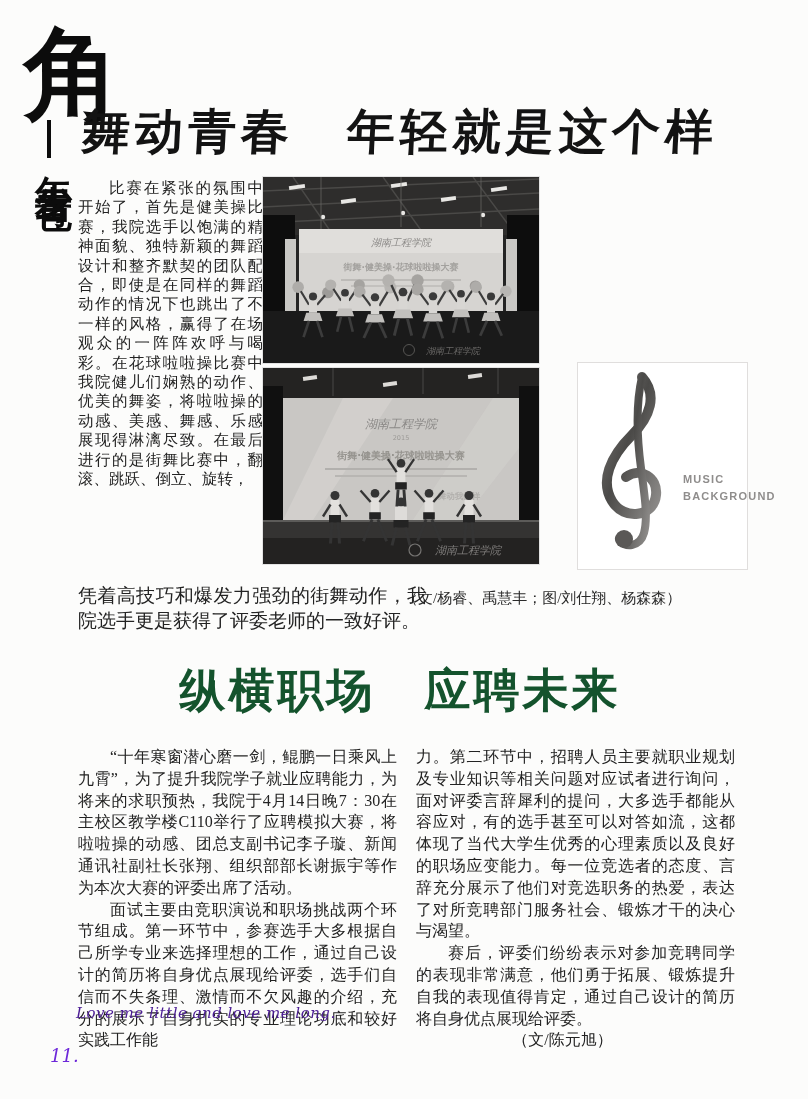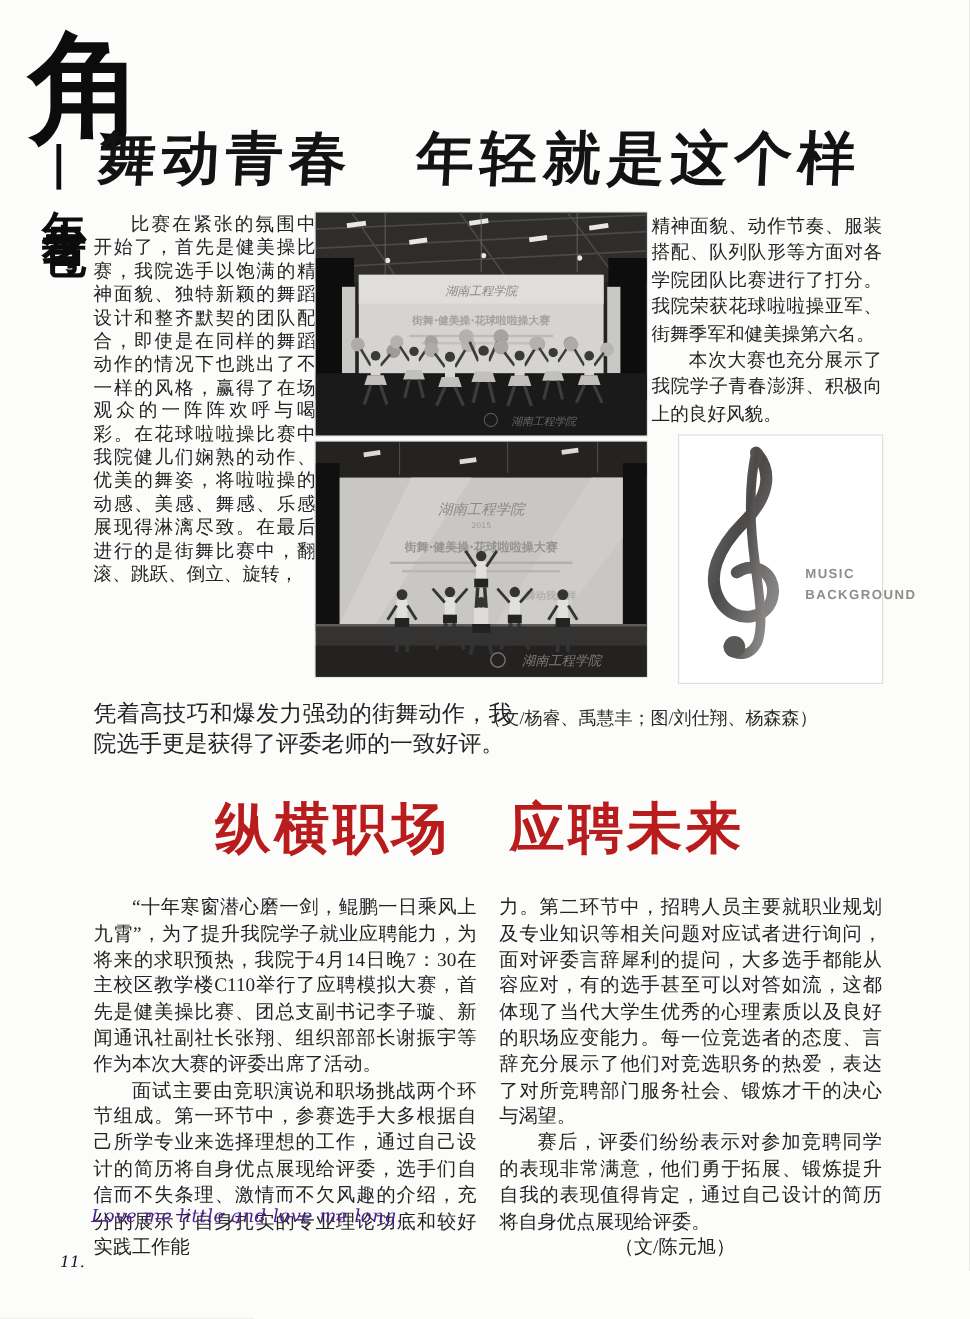--- a/index.html
+++ b/index.html
@@ -33,51 +33,51 @@
   .col p.cont{text-indent:0;}
   .a1-left {position:absolute;left:78px;top:178px;width:185px;font-size:15.5px;line-height:19.4px;}
   .a1-right{position:absolute;left:543px;top:178px;width:192px;font-size:15.5px;line-height:22.4px;}
   .a1-bottom{position:absolute;left:78px;top:584px;width:348px;font-size:19px;line-height:24.6px;}
   .byline1{position:absolute;left:403px;top:589px;width:324px;font-size:15px;color:#2a2a2a;}
   .photo{position:absolute;left:263px;box-shadow:0 0 0 1px #e3e3e3;}
   .photo1{top:177px;}
   .photo2{top:368px;}
   
   .music-box{
-    position:absolute;left:565px;top:362px;width:171px;height:208px;
+    position:absolute;left:577px;top:362px;width:171px;height:208px;
     background:#ffffff;border:1px solid #e0dedd;box-sizing:border-box;
   }
   .music-label{
     position:absolute;left:105px;top:108px;
     font-family:"Liberation Sans",sans-serif;font-size:11px;font-weight:bold;
     letter-spacing:1.2px;color:#8f8d8c;line-height:17px;
   }
   
   .title2{
     position:absolute;left:80px;top:660px;width:640px;text-align:center;
     font-family:"Liberation Sans","DejaVu Sans",sans-serif;font-weight:700;
-    font-size:46px;letter-spacing:3px;color:#b91c1c;
+    font-size:46px;letter-spacing:3px;color:#14532d;
   }
   .a2-left {position:absolute;left:78px;top:746px;width:319px;font-size:16px;line-height:21.8px;}
   .a2-right{position:absolute;left:416px;top:746px;width:319px;font-size:16px;line-height:21.8px;}
   .byline2{text-indent:0 !important;text-align:center;padding-right:26px;}
   
   .footer-en{
     position:absolute;left:76px;top:1004px;
     font-family:"DejaVu Serif",serif;font-style:italic;font-size:15px;
     letter-spacing:.5px;color:#4c1d95;
   }
   .footer-zh{
     position:absolute;left:64px;top:1025px;
     font-family:"DejaVu Serif",serif;font-weight:700;font-style:italic;
     font-size:15px;letter-spacing:3px;color:#1d1d1d;
   }
   .page-num{
     position:absolute;left:50px;top:1045px;
-    font-family:"DejaVu Serif",serif;font-style:italic;font-size:13px;color:#0f172a;
+    font-family:"DejaVu Serif",serif;font-style:italic;font-size:18px;color:#6d28d9;
   }
 </style>
 </head>
 <body>
 
 <div class="page">
 
   <div class="big-char">角</div>
   <div class="vert-divider"></div>
   <div class="vert-text">年少青青色</div>
@@ -300,24 +300,20 @@
           <line x1="3" y1="-21" x2="8" y2="-13" stroke="#343434" stroke-width="1.6"></line>
         <line x1="-2" y1="-9" x2="-3" y2="5" stroke="#343434" stroke-width="2"></line>
           <line x1="2" y1="-9" x2="3" y2="5" stroke="#343434" stroke-width="2"></line>
       </g>
     </g>
 
     <circle cx="152" cy="182" r="6" fill="none" stroke="#8a8886" stroke-width="1.2" opacity="0.8"></circle>
     <text x="205" y="186" text-anchor="middle" font-family="DejaVu Serif, serif" font-style="italic" font-size="11" fill="#8f8d8b" opacity="0.85">湖南工程学院</text>
   </svg>
 
-  <div class="col a1-right">
-    <p class="cont">精神面貌、动作节奏、服装搭配、队列队形等方面对各学院团队比赛进行了打分。我院荣获花球啦啦操亚军、街舞季军和健美操第六名。</p>
-    <p>本次大赛也充分展示了我院学子青春澎湃、积极向上的良好风貌。</p>
-  </div>
 
   <div class="music-box">
     <svg width="169" height="206" viewBox="0 0 169 206" xmlns="http://www.w3.org/2000/svg">
       <defs>
         <linearGradient id="clefg" x1="0" y1="0" x2="1" y2="1">
           <stop offset="0" stop-color="#7a7876"></stop>
           <stop offset="0.45" stop-color="#4b4a48"></stop>
           <stop offset="1" stop-color="#8d8b89"></stop>
         </linearGradient>
       </defs>
@@ -335,21 +331,21 @@
 
   <div class="col a1-bottom">
     <p class="cont">凭着高技巧和爆发力强劲的街舞动作，我院选手更是获得了评委老师的一致好评。</p>
   </div>
 
   <div class="byline1">（文/杨睿、禹慧丰；图/刘仕翔、杨森森）</div>
 
   <div class="title2">纵横职场　应聘未来</div>
 
   <div class="col a2-left">
-    <p>“十年寒窗潜心磨一剑，鲲鹏一日乘风上九霄”，为了提升我院学子就业应聘能力，为将来的求职预热，我院于4月14日晚7：30在主校区教学楼C110举行了应聘模拟大赛，首先是健美操比赛、团总支副书记李子璇、新闻通讯社副社长张翔、组织部部长谢振宇等作为本次大赛的评委出席了活动。</p>
+    <p>“十年寒窗潜心磨一剑，鲲鹏一日乘风上九霄”，为了提升我院学子就业应聘能力，为将来的求职预热，我院于4月14日晚7：30在主校区教学楼C110举行了应聘模拟大赛，将啦啦操的动感、团总支副书记李子璇、新闻通讯社副社长张翔、组织部部长谢振宇等作为本次大赛的评委出席了活动。</p>
     <p>面试主要由竞职演说和职场挑战两个环节组成。第一环节中，参赛选手大多根据自己所学专业来选择理想的工作，通过自己设计的简历将自身优点展现给评委，选手们自信而不失条理、激情而不欠风趣的介绍，充分的展示了自身扎实的专业理论功底和较好实践工作能</p>
   </div>
 
   <div class="col a2-right">
     <p class="cont">力。第二环节中，招聘人员主要就职业规划及专业知识等相关问题对应试者进行询问，面对评委言辞犀利的提问，大多选手都能从容应对，有的选手甚至可以对答如流，这都体现了当代大学生优秀的心理素质以及良好的职场应变能力。每一位竞选者的态度、言辞充分展示了他们对竞选职务的热爱，表达了对所竞聘部门服务社会、锻炼才干的决心与渴望。</p>
     <p>赛后，评委们纷纷表示对参加竞聘同学的表现非常满意，他们勇于拓展、锻炼提升自我的表现值得肯定，通过自己设计的简历将自身优点展现给评委。</p>
     <p class="byline2">（文/陈元旭）</p>
   </div>
 
   <div class="footer-en">Love me little and love me long.</div>

